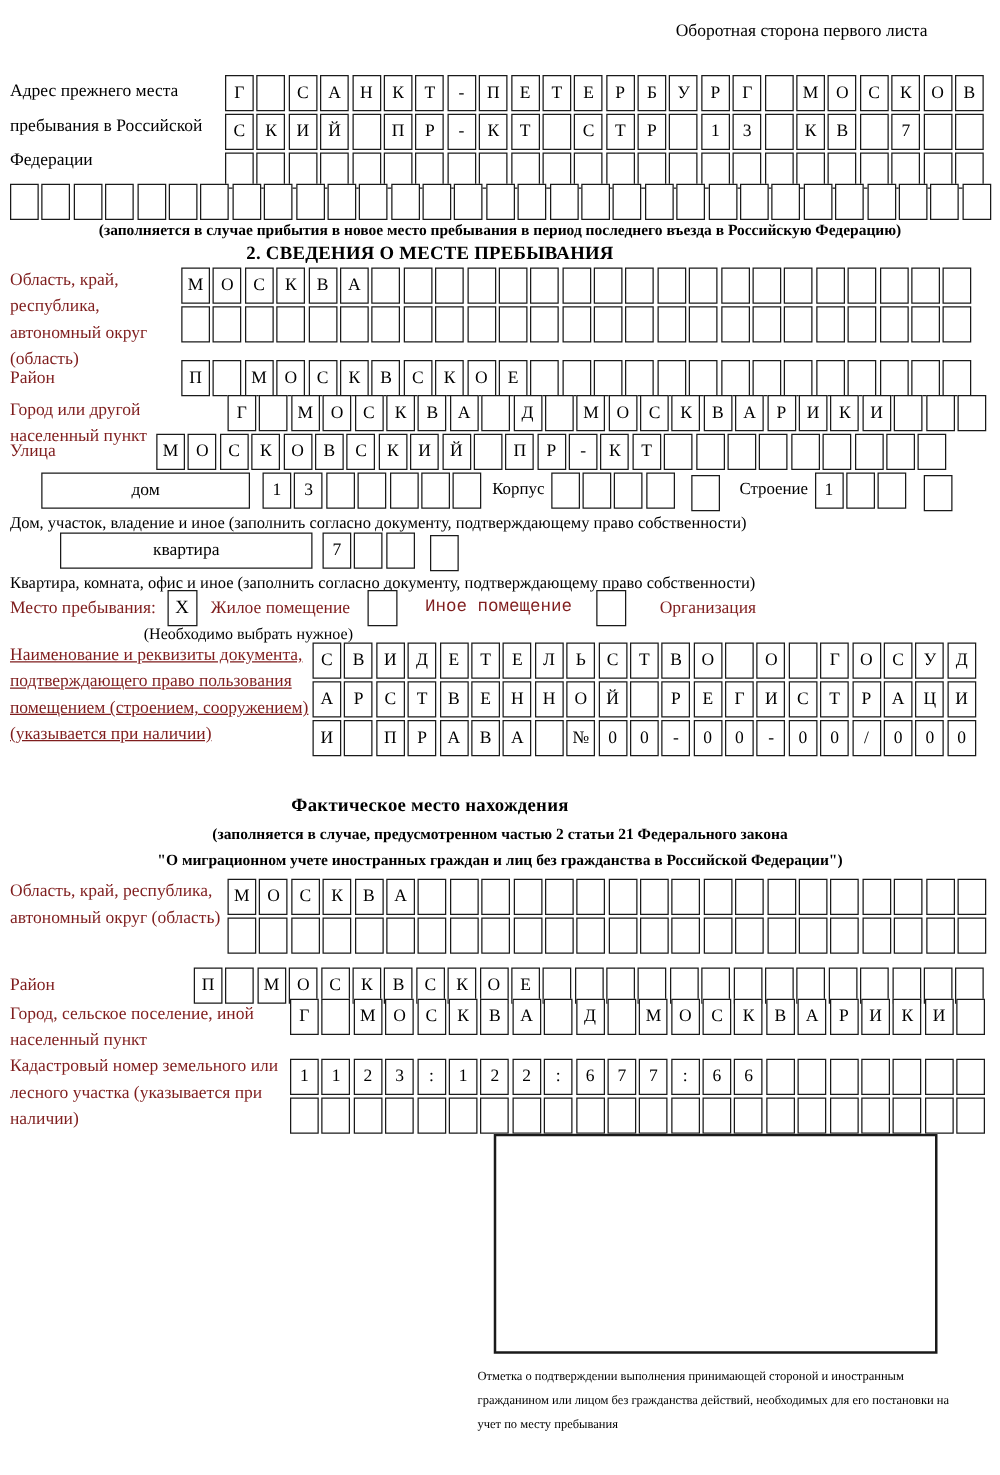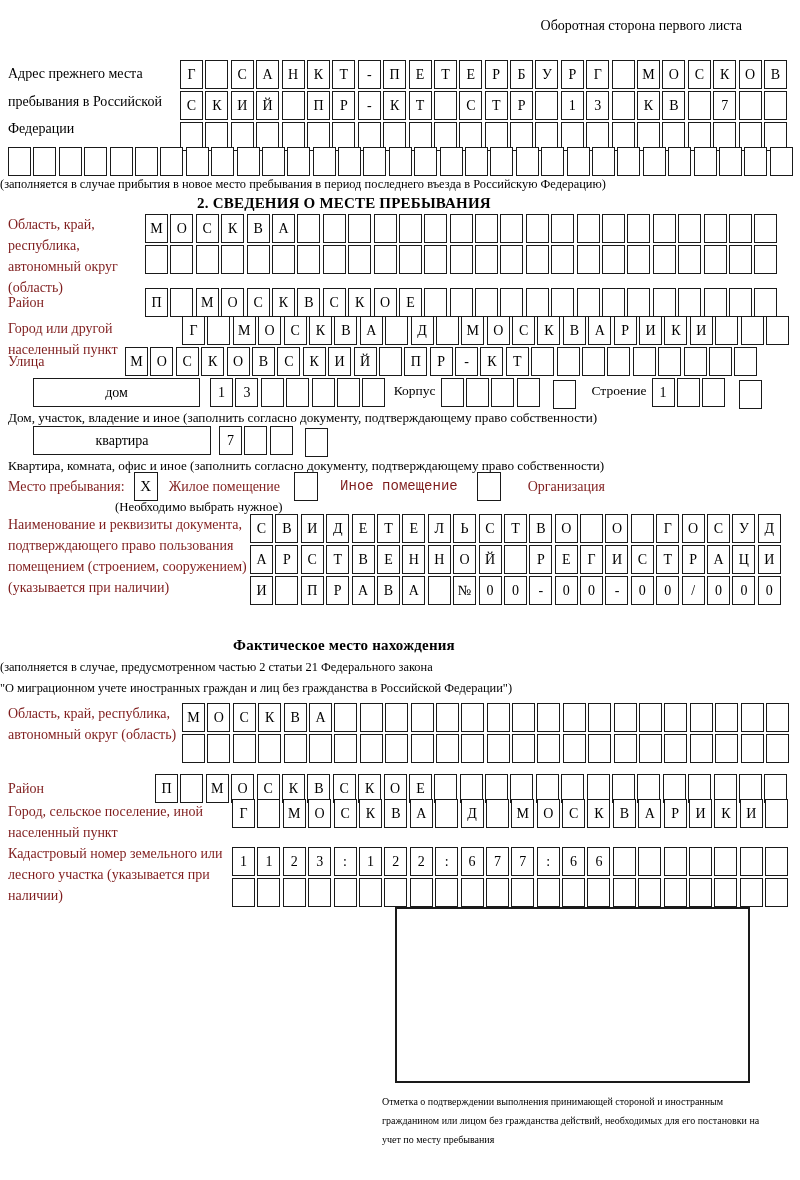--- a/index.html
+++ b/index.html
@@ -14,21 +14,21 @@
         display:flex;align-items:center;justify-content:center;
         font-size:14px;font-family:"Liberation Serif",serif;background:#fff;}
   .vstack{display:flex;flex-direction:column;}
   .frow{display:flex;align-items:flex-start;}
   .widebox{flex:none;height:29px;border:1.6px solid #1a1a1a;display:flex;align-items:center;
         justify-content:center;font-size:14px;background:#fff;box-sizing:border-box;}
   .inl{display:flex;align-items:center;}
   .ilabel{font-size:13.5px;white-space:nowrap;}
   .checkbox{flex:none;width:24px;height:29px;border:1.6px solid #1a1a1a;display:flex;
         align-items:center;justify-content:center;font-size:15px;background:#fff;box-sizing:border-box;}
-  .note{font-size:12.4px;width:800px;}
+  .note{font-size:12.4px;text-align:center;width:800px;font-weight:bold;}
   .h2{font-size:15px;font-weight:bold;text-align:center;width:688px;letter-spacing:.2px;}
   .caption{font-size:13.2px;}
   .stampbox{border:2px solid #1a1a1a;background:#fff;box-sizing:border-box;}
   .stampcap{font-size:10px;line-height:19px;text-align:left;}
 </style>
 </head>
 <body>
 
 <div class="page">
 
@@ -333,21 +333,21 @@
         <span class="cell"></span>
         <span class="cell"></span>
       </div>
     <div class="cells" style="margin-left:11px;">
         <span class="cell"></span>
       </div>
   </div>
   <div class="abs caption" style="left:8px;top:410px;">Дом, участок, владение и иное (заполнить согласно документу, подтверждающему право собственности)</div>
 
   <div class="abs frow" style="left:33px;top:426px;">
-    <div class="widebox" style="width:178px;">квартира</div>
+    <div class="widebox" style="width:202px;margin-left:15px;">квартира</div>
     <div class="cells" style="margin-left:8px;">
         <span class="cell">7</span>
         <span class="cell"></span>
         <span class="cell"></span>
       </div>
     <div class="cells" style="margin-left:10px;">
         <span class="cell"></span>
       </div>
   </div>
   <div class="abs caption" style="left:8px;top:458px;">Квартира, комната, офис и иное (заполнить согласно документу, подтверждающему право собственности)</div>
@@ -357,21 +357,21 @@
     <div class="checkbox" style="margin-left:9px;">X</div>
     <div class="lbl" style="margin-left:11px;white-space:nowrap;">Жилое помещение</div>
     <div class="checkbox" style="margin-left:14px;"></div>
     <div class="lbl" style="margin-left:22px;white-space:nowrap;font-family:Liberation Mono, monospace;">Иное помещение</div>
     <div class="checkbox" style="margin-left:19px;"></div>
     <div class="lbl" style="margin-left:27px;white-space:nowrap;">Организация</div>
   </div>
   <div class="abs" style="left:115px;top:500px;width:330px;font-size:12.8px;">(Необходимо выбрать нужное)</div>
 
   <div class="abs frow" style="left:8px;top:514px;">
-    <div class="lbl" style="width:242px;flex:none;">Наименование и реквизиты документа, подтверждающего право пользования помещением (строением, сооружением) (указывается при наличии)</div>
+    <div class="lbl" style="width:242px;flex:none;text-decoration:underline;">Наименование и реквизиты документа, подтверждающего право пользования помещением (строением, сооружением) (указывается при наличии)</div>
     <div class="vstack">
       <div class="cells">
           <span class="cell">С</span>
           <span class="cell">В</span>
           <span class="cell">И</span>
           <span class="cell">Д</span>
           <span class="cell">Е</span>
           <span class="cell">Т</span>
           <span class="cell">Е</span>
           <span class="cell">Л</span>

